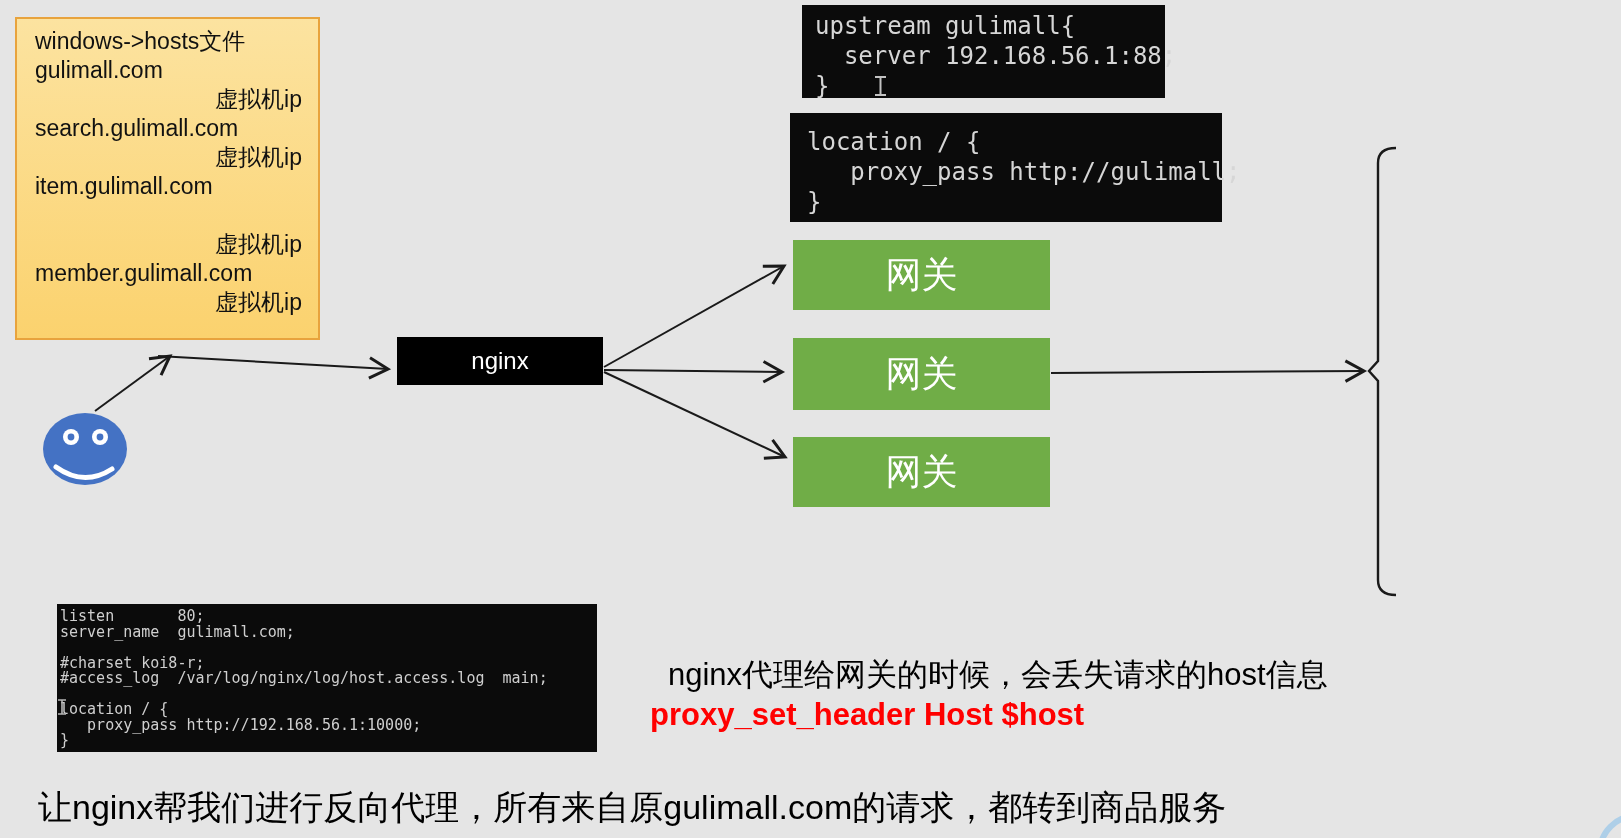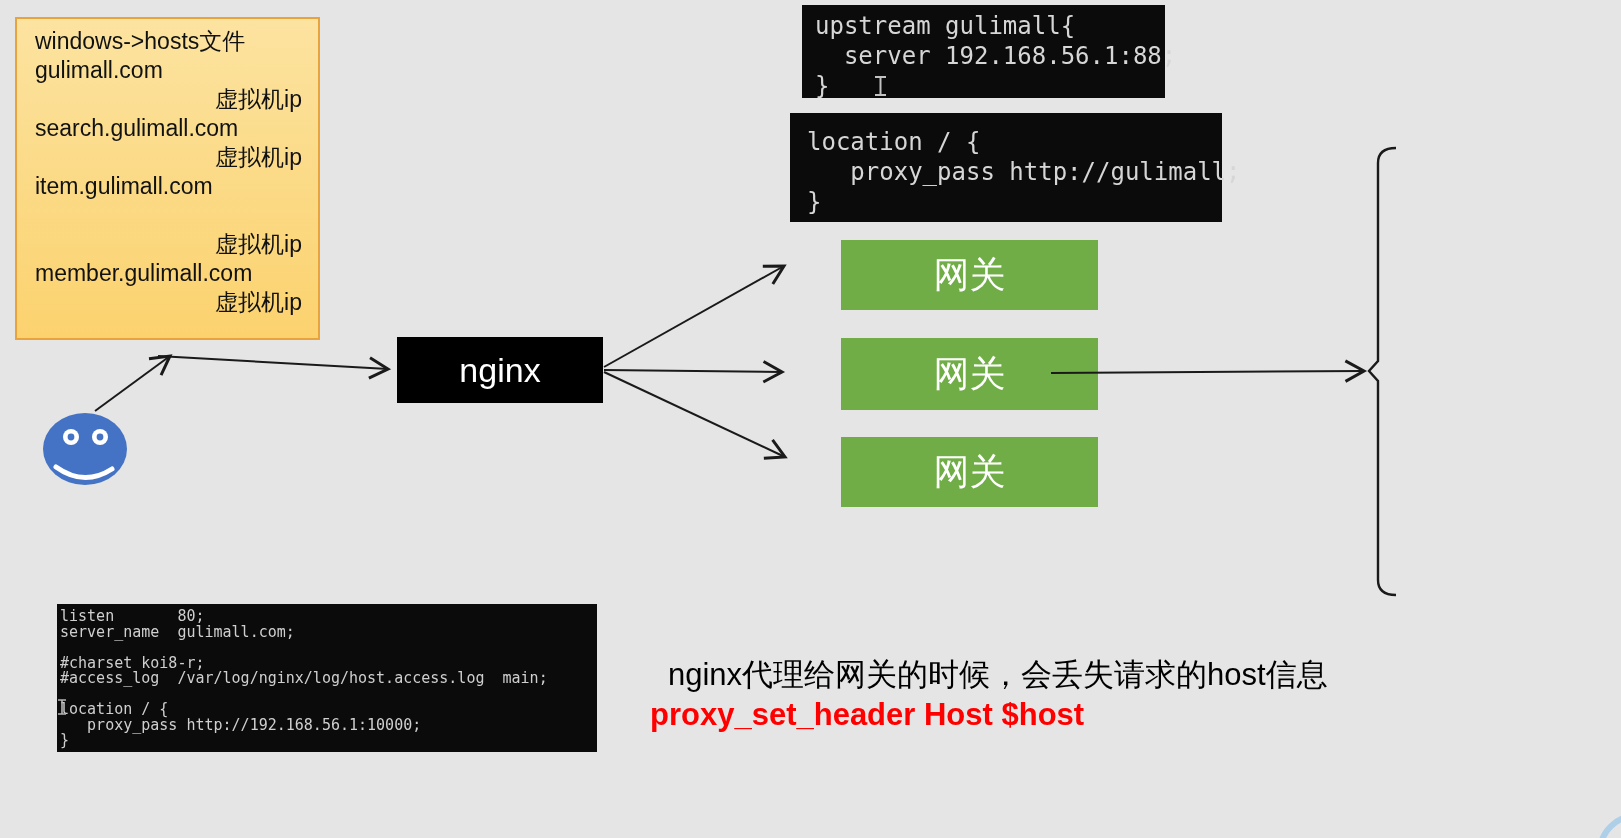--- a/index.html
+++ b/index.html
@@ -16,26 +16,26 @@
 
   
   .code{position:absolute;background:#0b0b0b;color:#d6d6d6;box-sizing:border-box;
         font-family:"DejaVu Sans Mono",monospace;}
   .code pre{margin:0;white-space:pre;font-family:inherit;}
   .code1{left:802px;top:5px;width:363px;height:93px;padding:6px 0 0 13px;font-size:24px;line-height:30px;}
   .code2{left:790px;top:113px;width:432px;height:109px;padding:14px 0 0 17px;font-size:24px;line-height:30px;}
   .code3{left:57px;top:604px;width:540px;height:148px;padding:5px 0 0 3px;font-size:15px;line-height:15.5px;color:#cfcfcf;}
 
   
-  .nginx-box{position:absolute;left:397px;top:337px;width:206px;height:66px;background:#000;
-             color:#fff;font-size:34px;display:flex;align-items:center;justify-content:center;}
+  .nginx-box{position:absolute;left:397px;top:337px;width:206px;height:48px;background:#000;
+             color:#fff;font-size:24px;display:flex;align-items:center;justify-content:center;}
 
   
   .gw{position:absolute;left:793px;width:257px;background:#70AD47;color:#fff;font-size:36px;
-      display:flex;align-items:center;justify-content:center;margin-left:48px;}
+      display:flex;align-items:center;justify-content:center;}
   .gw1{top:240px;height:70px;}
   .gw2{top:338px;height:72px;}
   .gw3{top:437px;height:70px;}
 
   
   .cluster{position:absolute;left:1408px;top:85px;width:207px;height:552px;background:#4472C4;
            border-radius:36px;}
   .chip-grid{position:absolute;left:24px;display:grid;grid-template-columns:61px 61px;column-gap:20px;}
   .chip-grid.top{top:47px;row-gap:24px;}
   .chip-grid.bottom{top:342px;row-gap:21px;}
@@ -105,20 +105,21 @@
   </div>
   <div class="gw gw3">
     <span>网关</span>
   </div>
 
 
   <div class="note-host">
     <div class="black-line">nginx代理给网关的时候，会丢失请求的host信息</div>
     <div class="red-line">proxy_set_header Host $host</div>
   </div>
+  <div class="summary">让nginx帮我们进行反向代理，所有来自原gulimall.com的请求，都转到商品服务</div>
 
   <svg class="overlay" viewBox="0 0 1621 838" xmlns="http://www.w3.org/2000/svg">
     <defs>
       <marker id="ah" viewBox="0 0 14 14" refX="12" refY="7" markerWidth="13" markerHeight="13" orient="auto">
         <path d="M2,1.5 L12,7 L2,12.5" fill="none" stroke="#1a1a1a" stroke-width="1.6"></path>
       </marker>
     </defs>
 
     <g>
       <ellipse cx="85" cy="449" rx="42" ry="36" fill="#4472C4"></ellipse>

